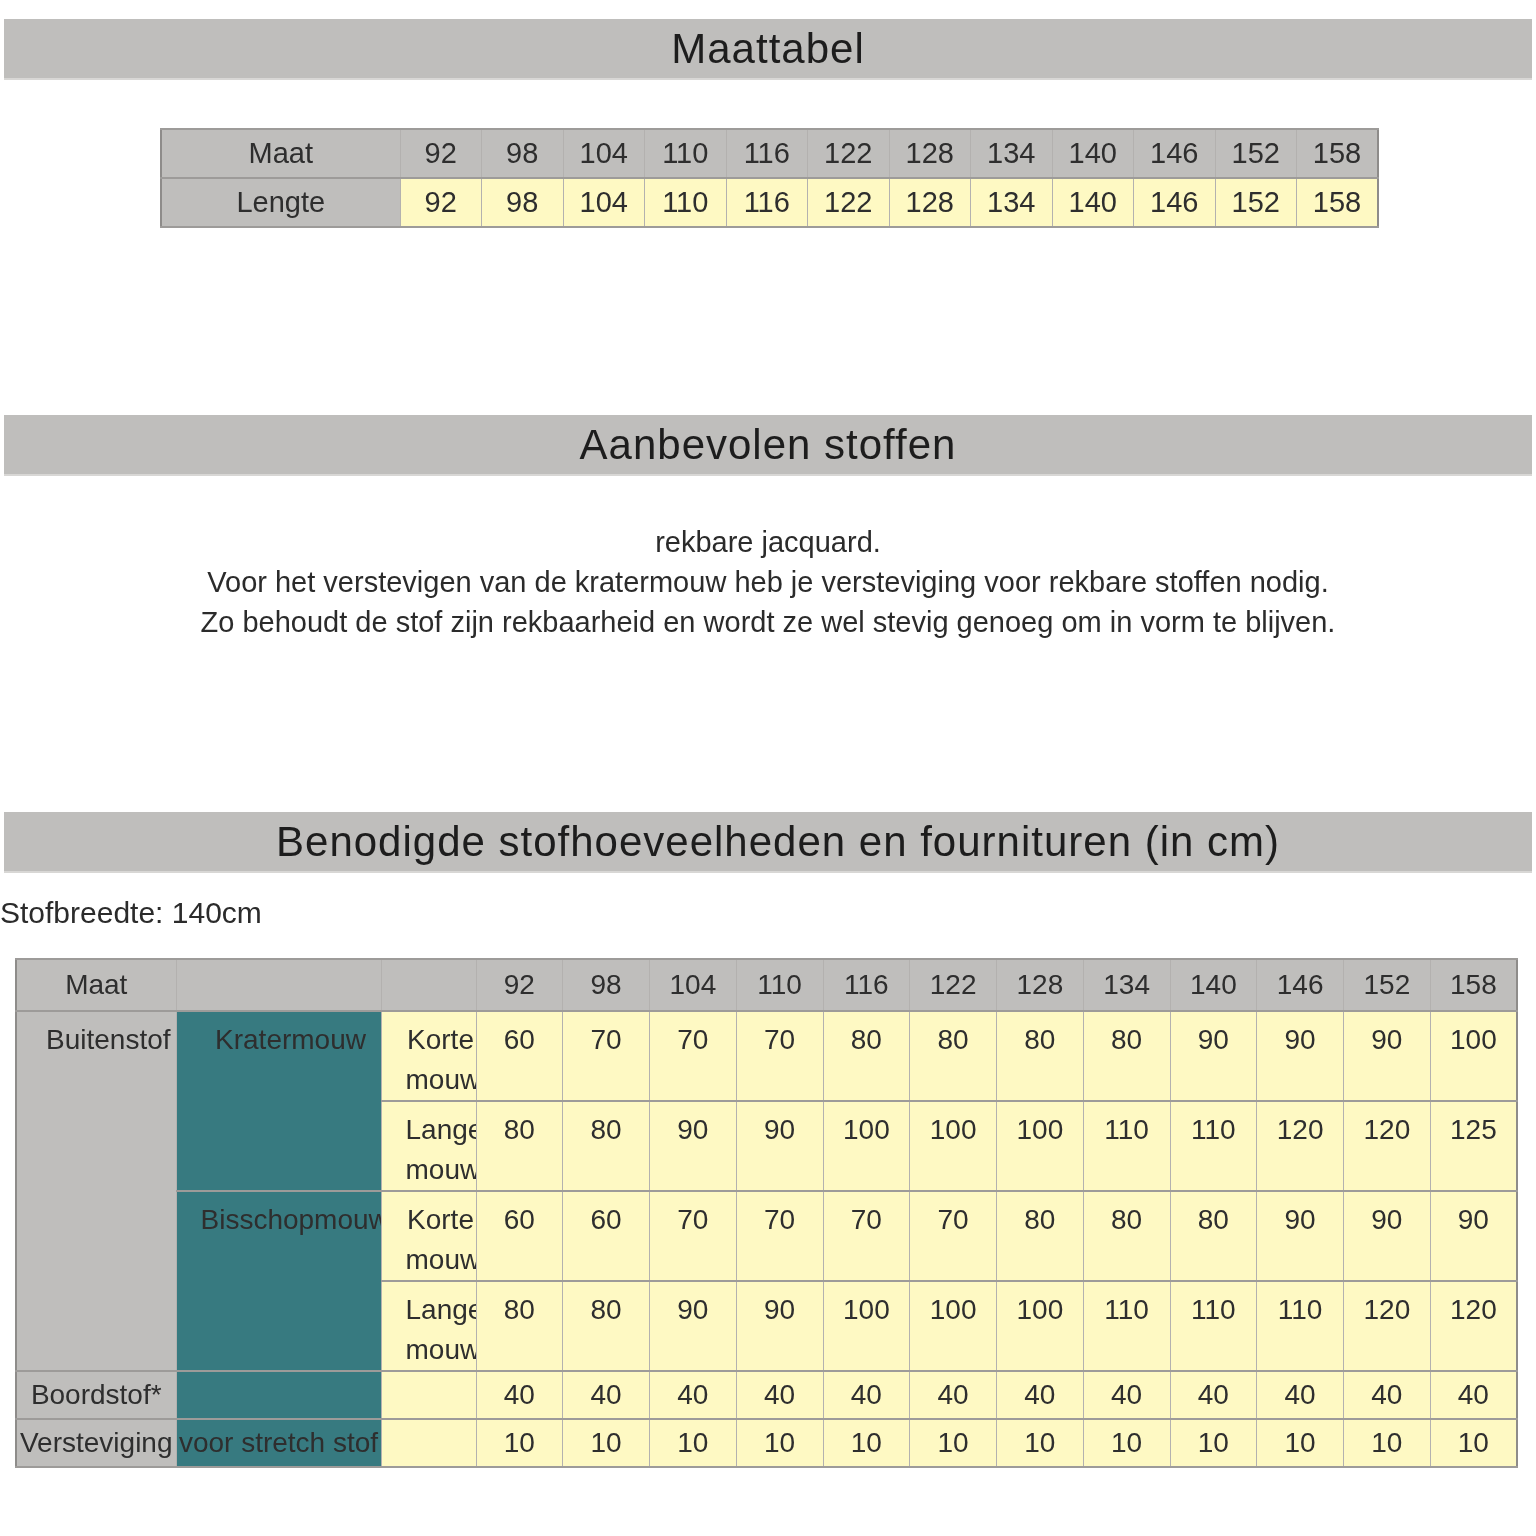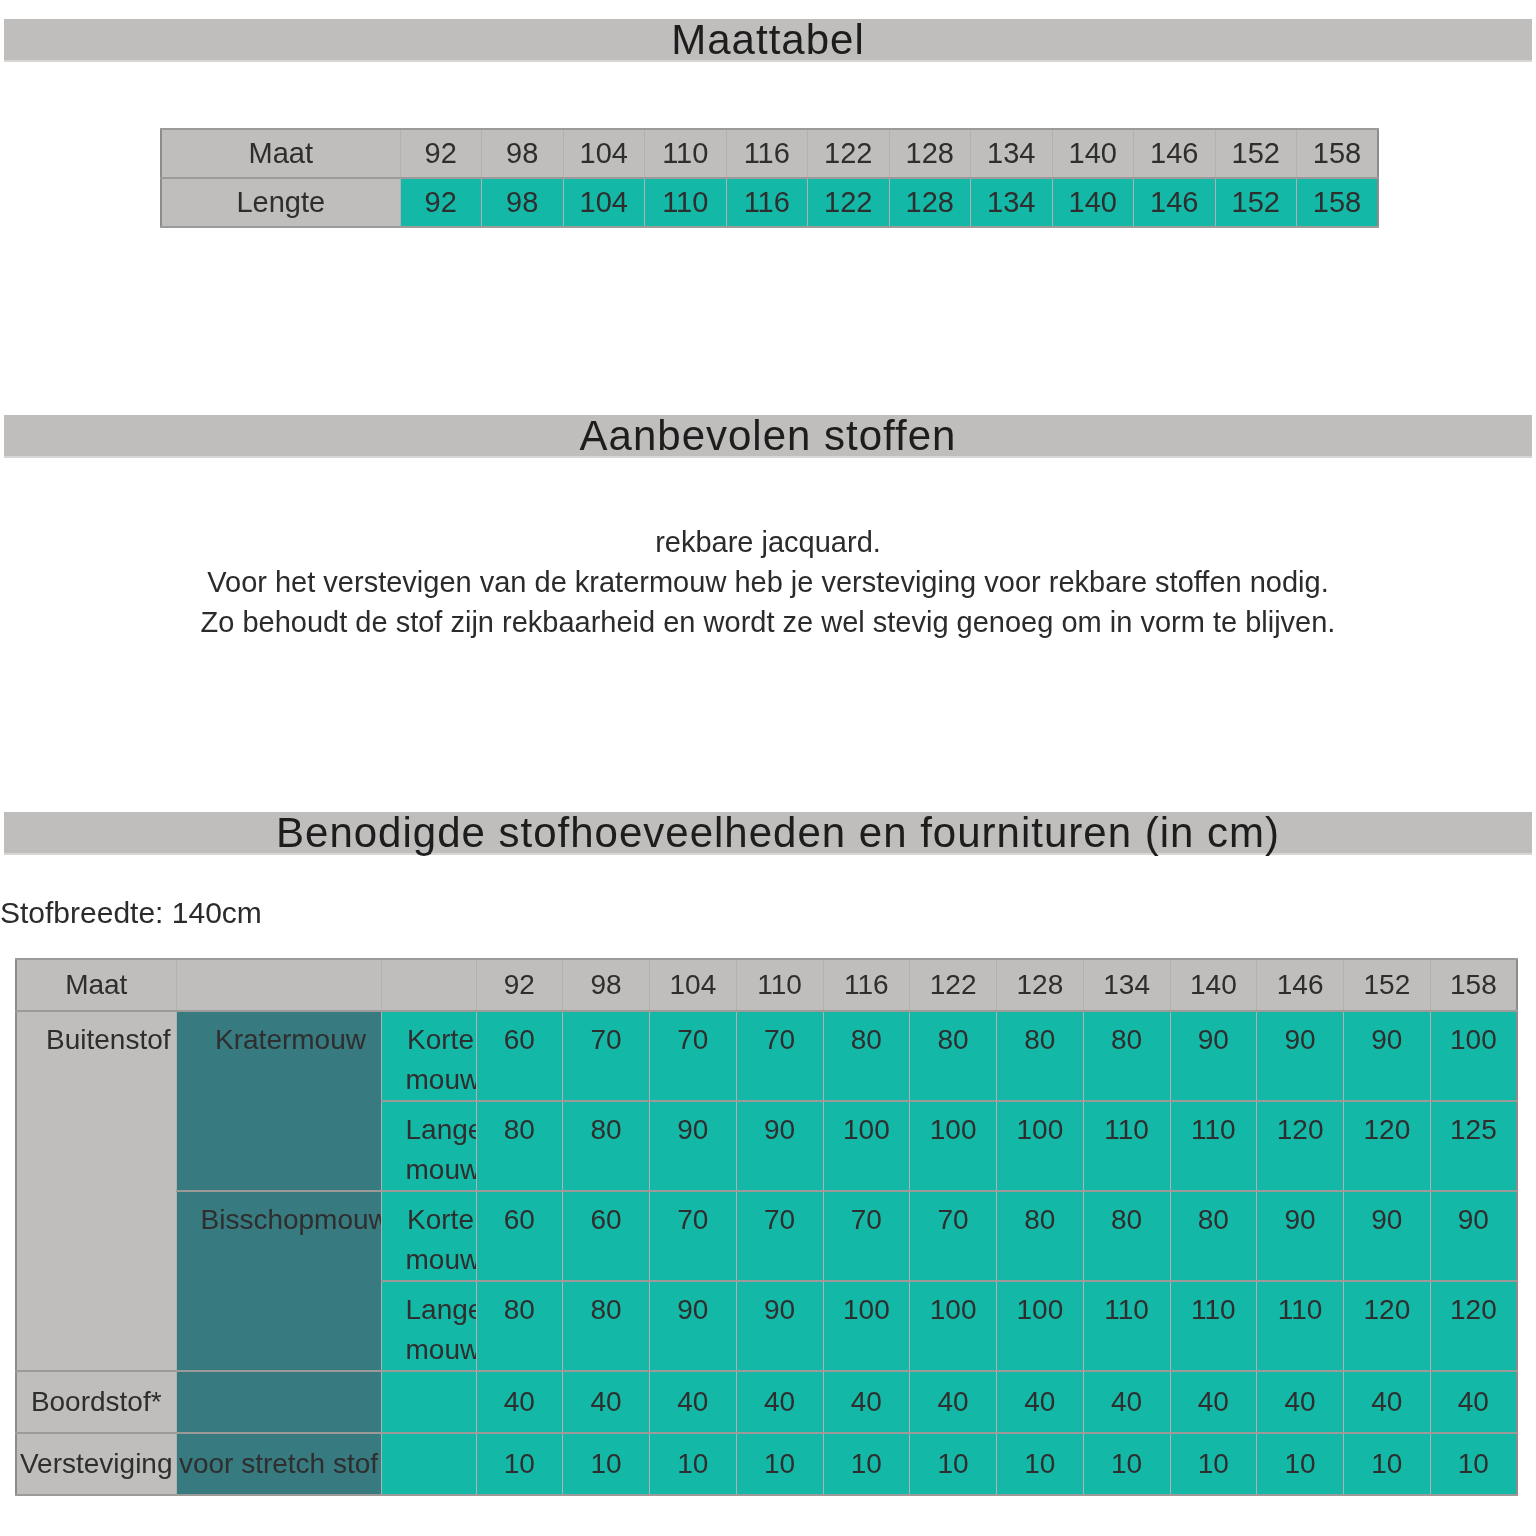--- a/index.html
+++ b/index.html
@@ -2,47 +2,47 @@
 <html><head>
 <meta charset="utf-8">
 <style>
   * { margin:0; padding:0; box-sizing:border-box; }
   html,body { background:#ffffff; }
   body {
     width:1536px; height:1536px; position:relative; overflow:hidden;
     font-family:"Liberation Sans", sans-serif; color:#2e2e2e; font-weight:300;
   }
   .banner {
-    position:absolute; left:4px; right:4px; height:43px;
+    position:absolute; left:4px; right:4px; height:61px;
     background:#bfbebc; border-bottom:2px solid #d8d7d5;
     display:flex; align-items:center; justify-content:center;
   }
   .banner span { font-size:42px; letter-spacing:1px; color:#1d1d1d; }
   #banner-maattabel { top:19px; }
   #banner-stoffen  { top:415px; }
   #banner-benodigd { top:812px;padding-left:20px; }
 
-  table { border-collapse:collapse; table-layout:fixed; background:#14b8a6; }
+  table { border-collapse:collapse; table-layout:fixed; background:#fef9c3; }
   td {
     border:1px solid #b3b1af;
     border-top:2px solid #9d9b99; border-bottom:2px solid #9d9b99;
     text-align:center; vertical-align:middle;
     font-size:29px; color:#2e2e2e; overflow:hidden;
   }
   .gray { background:#bfbebc; }
   .teal { background:#377a80; }
 
   #size-table { position:absolute; top:128px; left:160px; width:1219px; border:2px solid #8e8c8a; }
   #size-table td { height:49px; }
 
   #req-table { position:absolute; top:958px; left:15px; width:1503px; border:2px solid #8e8c8a; }
   #req-table td { font-size:28px; }
   #req-table tr.hdr td  { height:52px; }
   #req-table tr.tall td { height:86px; vertical-align:top; padding-top:8px; line-height:40px; }
-  #req-table tr.short td{ height:62px; }
+  #req-table tr.short td{ height:48px; }
   #req-table td.vtop { vertical-align:top; padding-top:8px;padding-left:24px; }
 
   #paragraph {
     position:absolute; top:522px; left:60px; right:60px;
     text-align:center; font-size:29px; line-height:40px; color:#2b2b2b;
   }
   #subtitle {
     position:absolute; top:896px; left:0; right:0;
     text-align:left; font-size:30px; color:#2b2b2b;
   }

